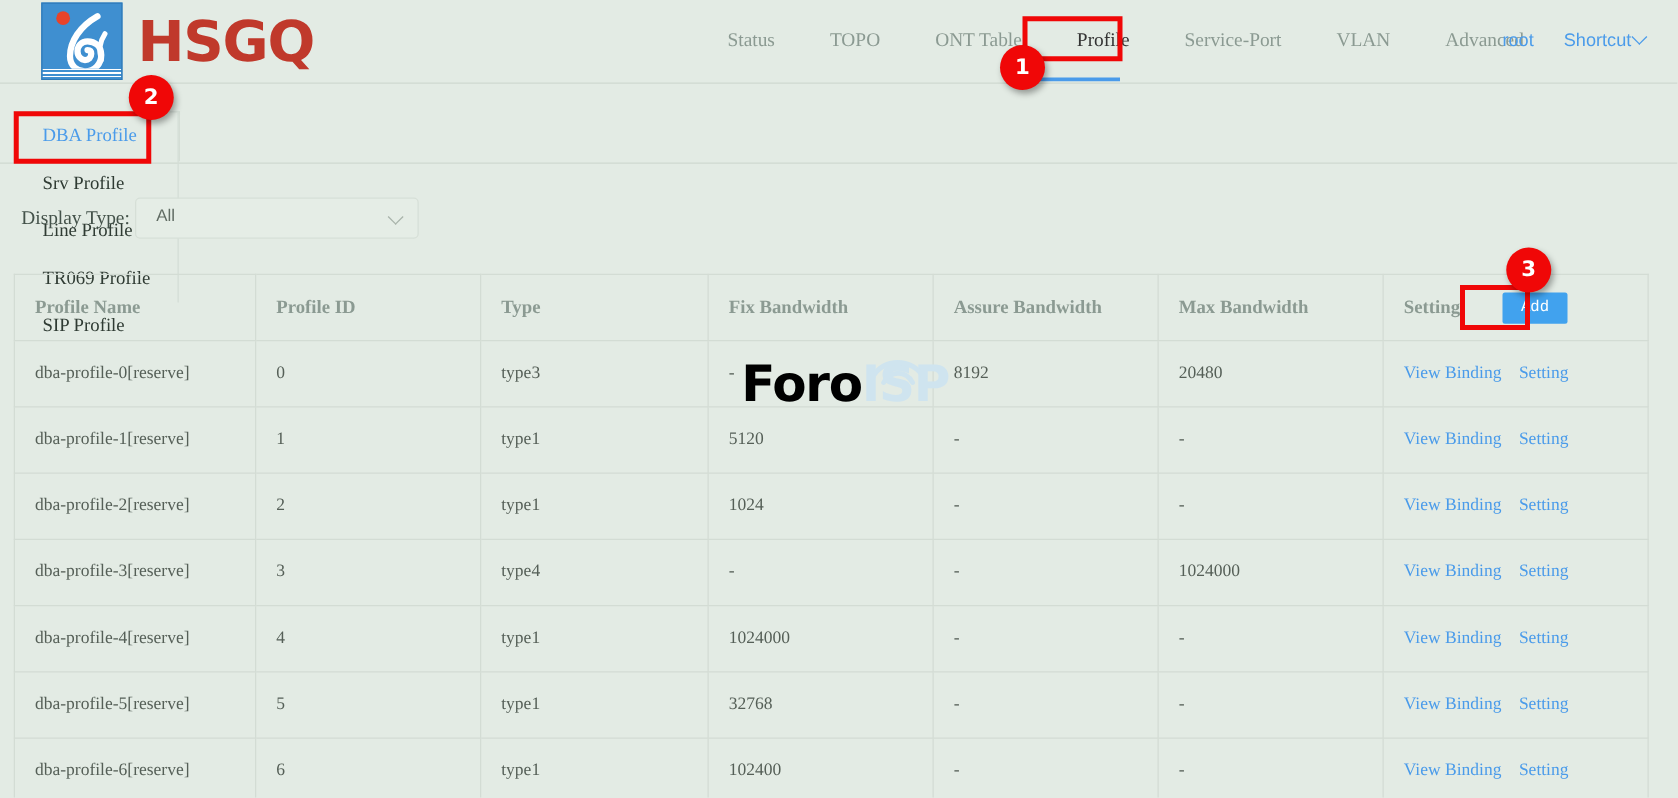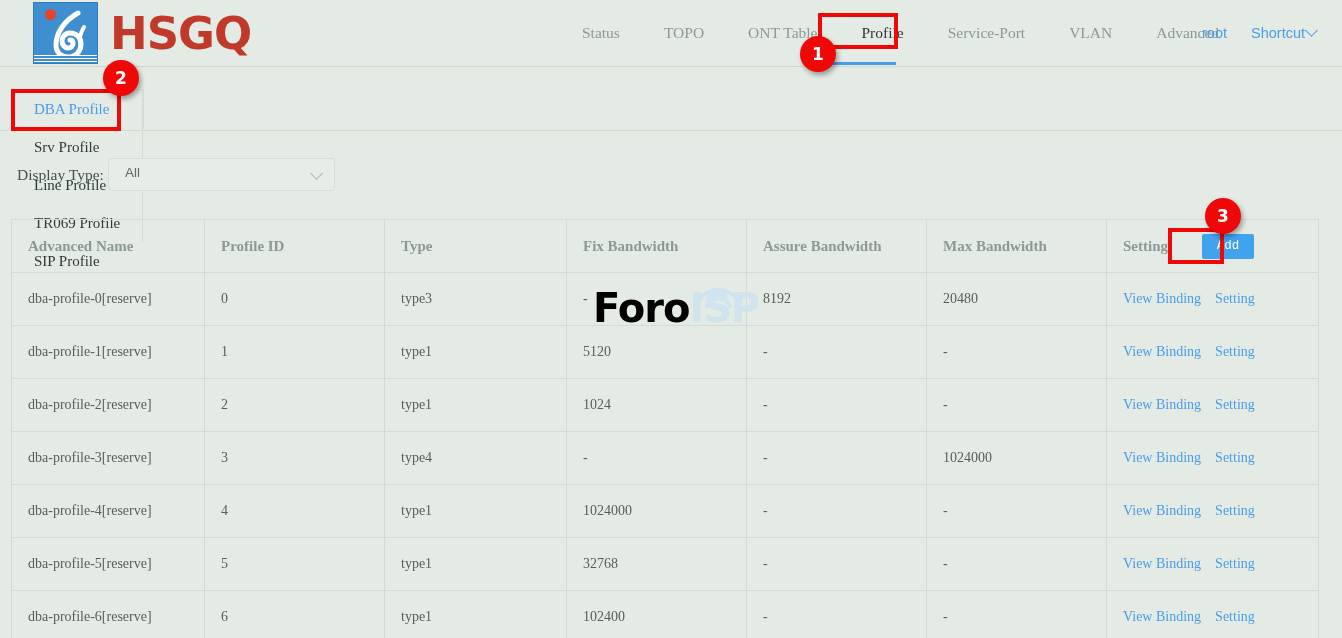--- a/index.html
+++ b/index.html
@@ -313,21 +313,21 @@
       <col style="width:193px">
       <col style="width:180px">
       <col style="width:182px">
       <col style="width:180px">
       <col style="width:180px">
       <col style="width:180px">
       <col style="width:212px">
     </colgroup>
     <thead>
       <tr>
-        <th>Advanced Name</th>
+        <th>Profile Name</th>
         <th>Profile ID</th>
         <th>Type</th>
         <th>Fix Bandwidth</th>
         <th>Assure Bandwidth</th>
         <th>Max Bandwidth</th>
         <th>
           <span>Setting</span>
           <span id="add-button">Add</span>
         </th>
       </tr>

